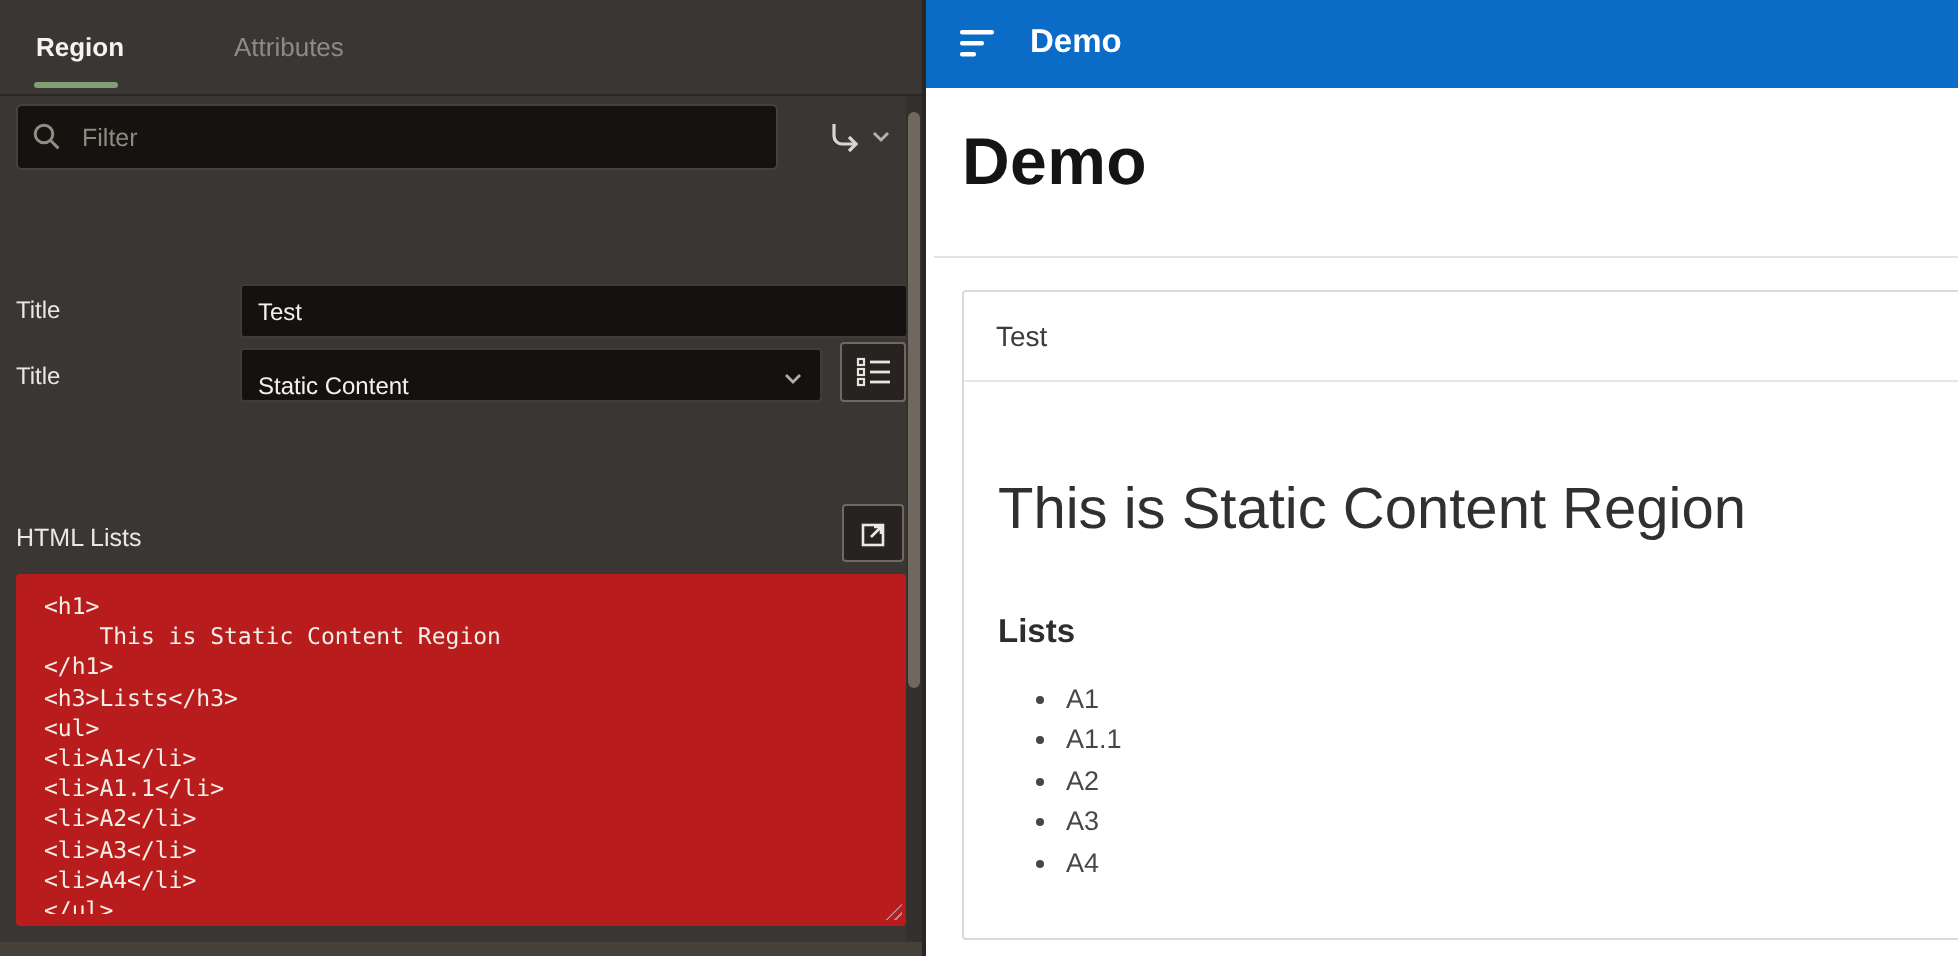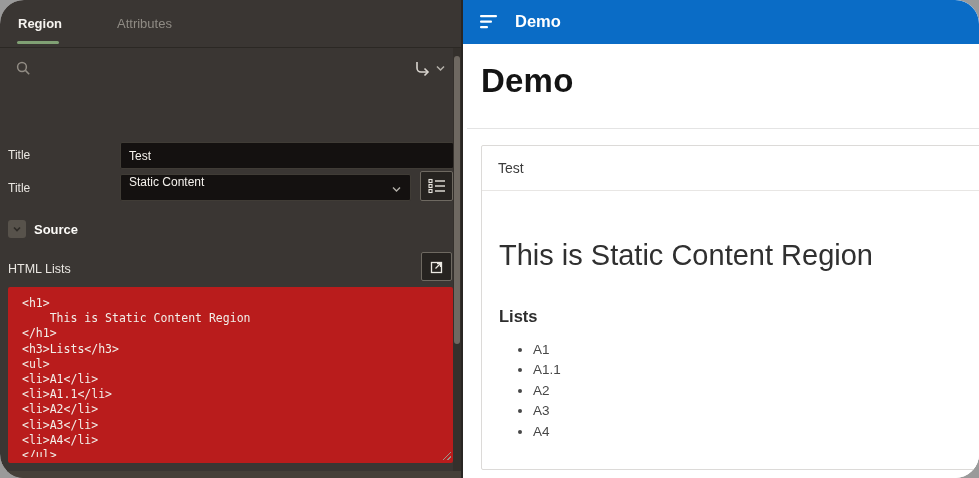--- a/index.html
+++ b/index.html
@@ -1,17 +1,17 @@
 <!DOCTYPE html>
 <html><head>
 <meta charset="utf-8">
 <style>
   html,body{margin:0;padding:0;background:#9a9a9a;}
   #app{position:relative;width:979px;height:478px;overflow:hidden;background:#ffffff;
-       font-family:"Liberation Sans",sans-serif;border-radius:24px;-webkit-font-smoothing:antialiased;}
+       font-family:"Liberation Sans",sans-serif;-webkit-font-smoothing:antialiased;}
   #app *{box-sizing:border-box;}
 
   
   .pe{position:absolute;left:0;top:0;width:463px;height:478px;background:#3a3633;}
   .pe-edge{position:absolute;left:461px;top:0;width:2px;height:478px;background:#292623;}
 
   .tabbar{position:absolute;left:0;top:0;width:461px;height:48px;border-bottom:1px solid #2b2824;}
   .tab{position:absolute;top:0;height:47px;line-height:47px;font-size:13px;cursor:pointer;}
   .tab.active{color:#f6f4f0;font-weight:bold;}
   .tab.inactive{color:#8f8b84;}
@@ -27,21 +27,21 @@
 
   .sec-head{position:absolute;left:0;width:453px;height:26px;}
   .collapse-btn{position:absolute;left:8px;top:0;width:18px;height:18px;background:#57524b;
       border:none;border-radius:3px;cursor:pointer;display:flex;align-items:center;justify-content:center;padding:0;}
   .sec-title{position:absolute;left:34px;top:2px;font-size:13px;font-weight:bold;color:#fcfbf8;}
 
   .fld-label{position:absolute;left:8px;font-size:12px;color:#eae7e2;text-align:center;}
   .txt-field{position:absolute;left:120px;width:334px;height:27px;background:#141110;border:1px solid #403c36;
       border-radius:2px;color:#f4f1ec;font-size:12px;padding:0 8px;outline:none;font-family:"Liberation Sans",sans-serif;}
   .sel-field{position:absolute;left:120px;width:291px;height:27px;background:#141110;border:1px solid #403c36;
-      border-radius:2px;color:#f4f1ec;font-size:12px;display:flex;align-items:flex-start;padding:0 24px 0 8px;cursor:pointer;}
+      border-radius:2px;color:#f4f1ec;font-size:12px;display:flex;align-items:flex-end;padding:0 24px 0 8px;cursor:pointer;}
   .sel-chevron{position:absolute;right:8px;top:9px;}
   .icon-btn{position:absolute;background:#262320;border:1px solid #6e6961;border-radius:2px;cursor:pointer;
       display:flex;align-items:center;justify-content:center;padding:0;}
 
   .code-area{position:absolute;left:8px;top:287px;width:445px;height:176px;background:#b91c1c;
       border:6px solid #b91c1c;border-radius:2px;color:#f2efe9;resize:none;outline:none;
       font-family:"DejaVu Sans Mono","Liberation Mono",monospace;font-size:11.5px;line-height:15.2px;
       padding:3px 8px;white-space:pre;overflow:hidden;}
   .resize-handle{position:absolute;left:440px;top:449px;width:11px;height:11px;cursor:nwse-resize;
       background:repeating-linear-gradient(-45deg,transparent 0 2px,#9a948b 2px 3px);
@@ -80,20 +80,21 @@
 <div id="app">
 
   <div class="pe">
 
     <div class="tabbar">
       <div class="tab active" style="left:18px;">Region</div>
       <div class="tab inactive" style="left:81px;margin-left:36px;">Attributes</div>
       <div class="tab-underline"></div>
     </div>
 
+    <input class="filter-input" type="text" placeholder="Filter" style="">
     <span class="search-ic">
       <svg width="15" height="15" viewBox="0 0 15 15">
         <circle cx="6" cy="6" r="4.4" fill="none" stroke="#918c84" stroke-width="1.5"></circle>
         <line x1="9.4" y1="9.4" x2="13.2" y2="13.2" stroke="#918c84" stroke-width="1.5"></line>
       </svg>
     </span>
     <button class="goto-btn">
       <span>
         <svg width="22" height="22" viewBox="0 0 22 22">
           <path d="M6 4 v6 a4 4 0 0 0 4 4 h7" fill="none" stroke="#d9d5cf" stroke-width="1.6"></path>
@@ -126,30 +127,20 @@
           <rect x="2" y="2.5" width="3" height="3" fill="none" stroke="#e8e5df" stroke-width="1.1"></rect>
           <line x1="8" y1="4" x2="18" y2="4" stroke="#e8e5df" stroke-width="1.4"></line>
           <rect x="2" y="7.5" width="3" height="3" fill="none" stroke="#e8e5df" stroke-width="1.1"></rect>
           <line x1="8" y1="9" x2="18" y2="9" stroke="#e8e5df" stroke-width="1.4"></line>
           <rect x="2" y="12.5" width="3" height="3" fill="none" stroke="#e8e5df" stroke-width="1.1"></rect>
           <line x1="8" y1="14" x2="18" y2="14" stroke="#e8e5df" stroke-width="1.4"></line>
         </svg>
       </span>
     </button>
 
-    <div class="sec-head" style="top:220px;">
-      <button class="collapse-btn">
-        <span>
-          <svg width="12" height="12" viewBox="0 0 12 12">
-            <path d="M3 4.5 L6 7.5 L9 4.5" fill="none" stroke="#2d2a26" stroke-width="1.7"></path>
-          </svg>
-        </span>
-      </button>
-      <span class="sec-title">Source</span>
-    </div>
 
     <span class="fld-label" style="top:262px;font-size:12.5px;">HTML Lists</span>
     <button class="icon-btn" style="left:421px;top:252px;width:31px;height:29px;">
       <span>
         <svg width="16" height="16" viewBox="0 0 16 16">
           <rect x="2.5" y="3.5" width="10" height="10" fill="none" stroke="#ece9e3" stroke-width="1.3"></rect>
           <line x1="6.5" y1="9.5" x2="11.5" y2="4.5" stroke="#ece9e3" stroke-width="1.3"></line>
           <path d="M8 4.5 h3.5 v3.5" fill="none" stroke="#ece9e3" stroke-width="1.3"></path>
         </svg>
       </span>

